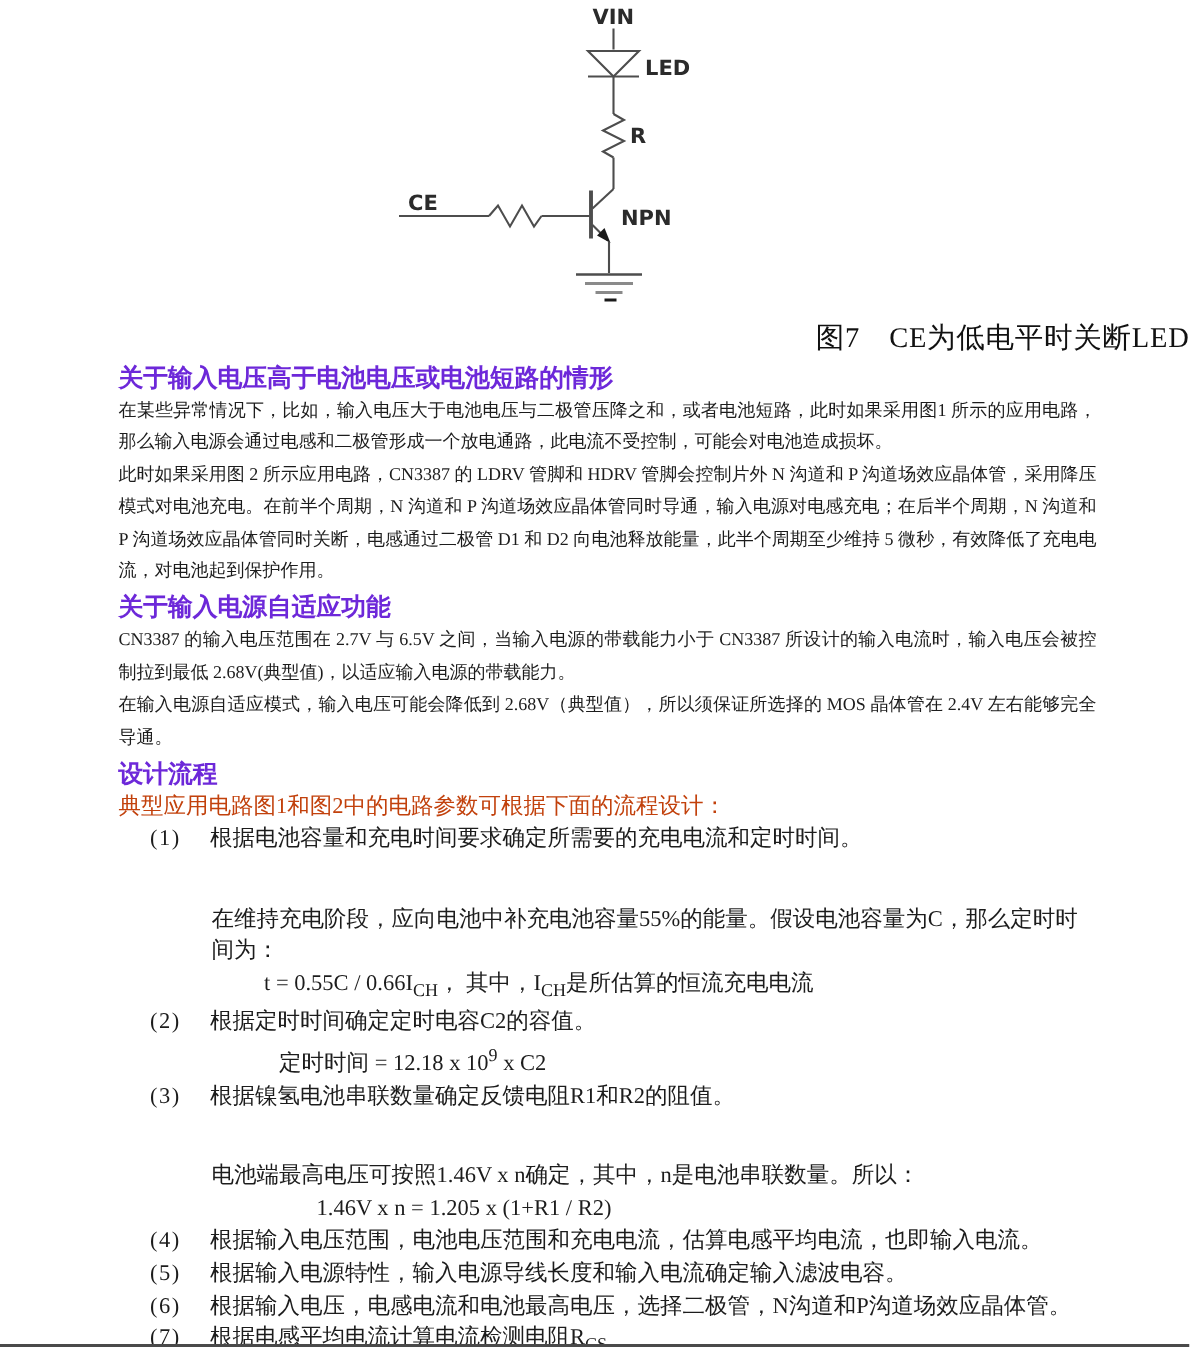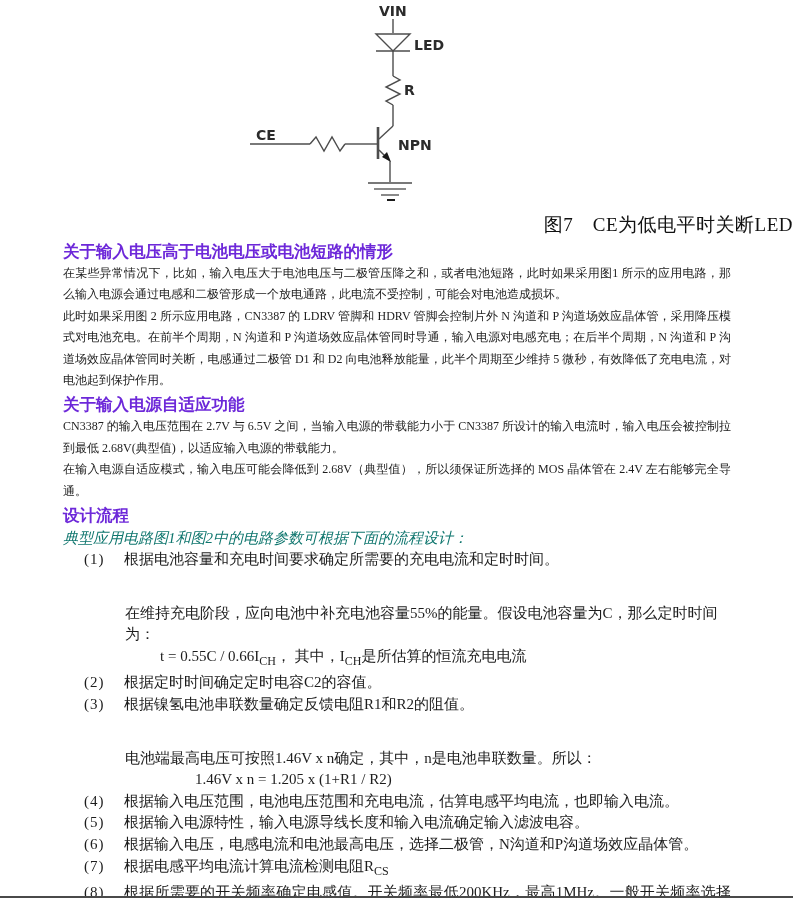--- a/index.html
+++ b/index.html
@@ -2,41 +2,41 @@
 <html><head>
 <meta charset="utf-8">
 <style>
   html,body{margin:0;padding:0;background:#ffffff;}
   body{
     width:793px;height:898px;overflow:hidden;position:relative;
     font-family:"Liberation Serif","DejaVu Serif",serif;
     color:#1c1c1c;
     -webkit-font-smoothing:antialiased;
   }
-  .page{position:absolute;inset:0;}
+  .page{position:absolute;inset:0;padding-left:16px;}
 
   
   .figure-wrap{position:relative;height:206px;}
   .circuit-svg{position:absolute;left:248px;top:2px;}
   .caption{
     text-align:right;font-size:19px;margin-top:6px;letter-spacing:0.5px;
     font-family:"Liberation Serif","DejaVu Serif",serif;color:#111;
   }
 
   
   .textcol{padding:0 62px 0 63px;}
   .sec-heading{
     font-size:16.5px;font-weight:bold;line-height:22px;margin-top:3px;color:#6d28d9;
     font-family:"Liberation Serif","DejaVu Serif",serif;
   }
   .para{
     font-size:12px;line-height:21.4px;text-align:justify;text-justify:inter-ideograph;
     color:#1c1c1c;
   }
-  .intro{font-size:15px;line-height:22px;color:#0f766e;font-style:italic;}
+  .intro{font-size:15px;line-height:22px;color:#c2410c;}
 
   .step{display:flex;font-size:15px;line-height:21.6px;color:#1c1c1c;}
   .snum{flex:none;width:40px;margin-left:21px;letter-spacing:1px;}
   .sbody{flex:1;text-align:justify;text-justify:inter-ideograph;}
   .subline{font-size:15px;line-height:21.6px;margin-left:62px;color:#1c1c1c;margin-top:32px;}
   .formula{font-size:15px;line-height:21.6px;color:#1c1c1c;}
   .f1{margin-left:97px;}
   .f2{margin-left:107px;}
   .f3{margin-left:132px;}
   sub,sup{font-size:12px;}
@@ -110,20 +110,21 @@
       <span class="snum">(1)</span>
       <span class="sbody">根据电池容量和充电时间要求确定所需要的充电电流和定时时间。</span>
     </div>
     <div class="subline">在维持充电阶段，应向电池中补充电池容量55%的能量。假设电池容量为C，那么定时时间为：</div>
     <div class="formula f1"><span>t = 0.55C / 0.66I</span><sub>CH</sub><span>，  其中，I</span><sub>CH</sub><span>是所估算的恒流充电电流</span></div>
 
     <div class="step">
       <span class="snum">(2)</span>
       <span class="sbody">根据定时时间确定定时电容C2的容值。</span>
     </div>
+    <div class="formula f2"><span>定时时间  = 12.18 x 10</span><sup>9</sup><span> x C2</span></div>
 
     <div class="step">
       <span class="snum">(3)</span>
       <span class="sbody">根据镍氢电池串联数量确定反馈电阻R1和R2的阻值。</span>
     </div>
     <div class="subline">电池端最高电压可按照1.46V x n确定，其中，n是电池串联数量。所以：</div>
     <div class="formula f3">1.46V x n = 1.205 x (1+R1 / R2)</div>
 
     <div class="step">
       <span class="snum">(4)</span>

